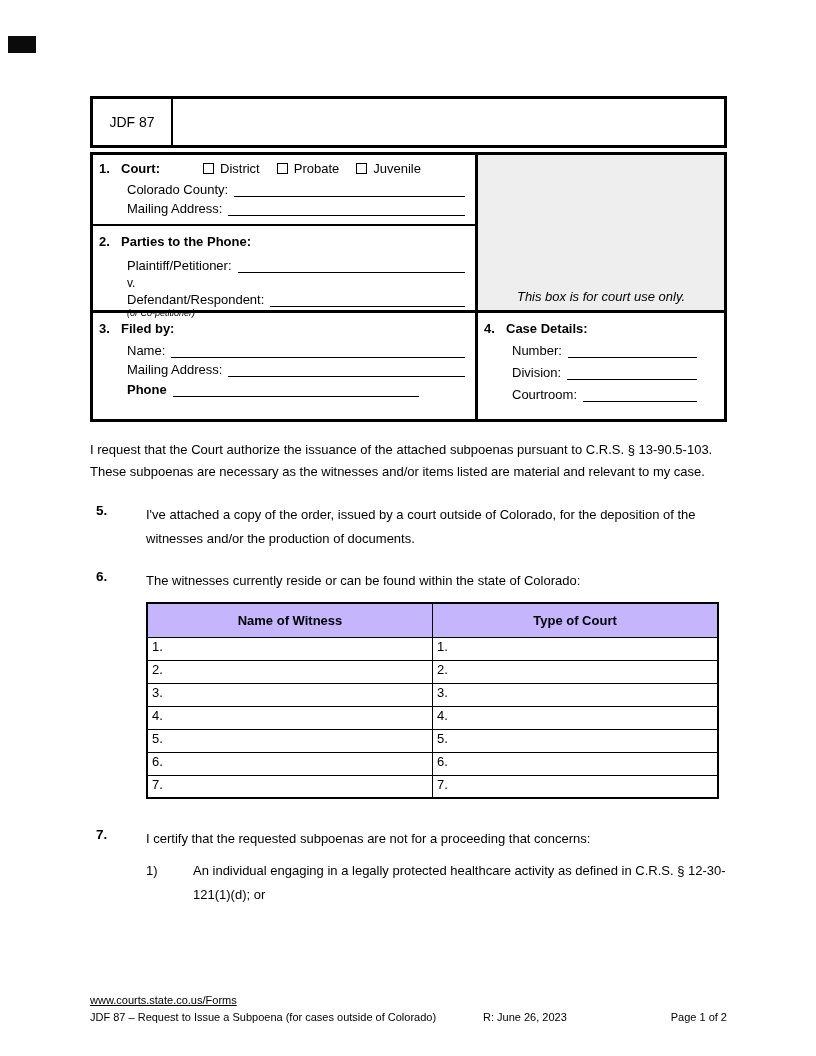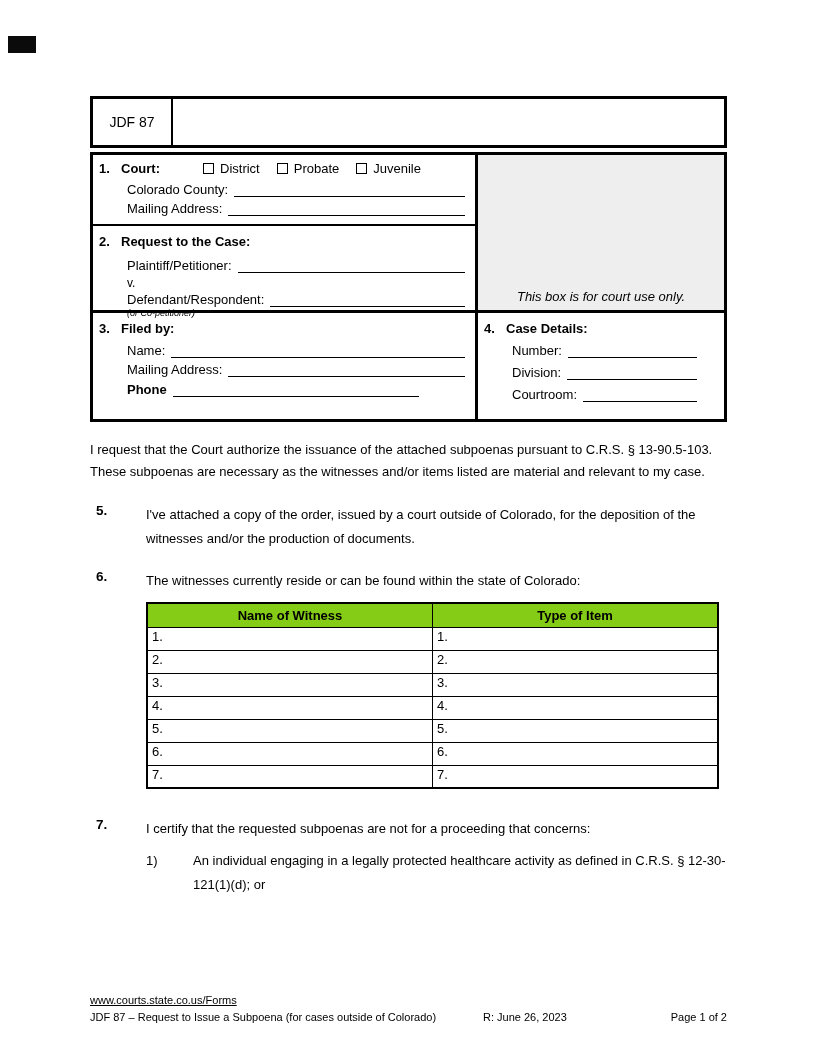--- a/index.html
+++ b/index.html
@@ -55,21 +55,21 @@
   .item .itext { flex:1; line-height:24px; font-size:13px; }
   .item5 { margin-top:21px; }
   .item6 { margin-top:18px; }
   .item7 { margin-top:28px; }
   .subitem { display:flex; margin:8px 0 0 56px; }
   .subitem .snum { width:47px; flex:none; font-size:13px; line-height:24px; }
   .subitem .stext { flex:1; line-height:24px; font-size:13px; }
 
   
   table.witness { margin:9px 0 0 56px; width:573px; border-collapse:collapse; border:2px solid #000; }
-  table.witness th { background:#84cc16; border:1px solid #000; font-size:13px; font-weight:bold; height:24px; text-align:center; padding:0; }
+  table.witness th { background:#c4b5fd; border:1px solid #000; font-size:13px; font-weight:bold; height:34px; text-align:center; padding:0; }
   table.witness td { border:1px solid #000; height:23px; vertical-align:top; padding:1px 0 0 4px; font-size:13px; width:50%; }
 
   
   .footer { position:absolute; left:90px; width:637px; top:994px; font-size:11px; }
   .footer-link { text-decoration:underline; color:#000; display:inline-block; margin-bottom:5px; cursor:pointer; }
   .footer-row { position:relative; height:14px; }
   .footer-row .f-left { position:absolute; left:0; }
   .footer-row .f-mid { position:absolute; left:393px; }
   .footer-row .f-right { position:absolute; right:0; }
 </style>
@@ -114,21 +114,21 @@
         </div>
       </div>
 
       <div class="court-use">
         <div class="court-use-text">This box is for court use only.</div>
       </div>
 
       <div class="cell sec2">
         <div class="sec-title" style="margin-top:2px;">
           <span class="num">2.</span>
-          <span>Request to the Case:</span>
+          <span>Parties to the Phone:</span>
         </div>
         <div class="field" style="margin-top:9px;text-align:center;">
           <span class="flabel">Plaintiff/Petitioner:</span>
           <span class="line"></span>
         </div>
         <div class="vrow">v.</div>
         <div class="field" style="margin-top:2px;">
           <span class="flabel">Defendant/Respondent:</span>
           <span class="line"></span>
         </div>
@@ -183,21 +183,21 @@
 
     <div class="item item6">
       <span class="inum">6.</span>
       <span class="itext">The witnesses currently reside or can be found within the state of Colorado:</span>
     </div>
 
     <table class="witness">
       <thead>
         <tr>
           <th>Name of Witness</th>
-          <th>Type of Item</th>
+          <th>Type of Court</th>
         </tr>
       </thead>
       <tbody>
         <tr>
           <td><span>1.</span></td>
           <td><span>1.</span></td>
         </tr>
         <tr>
           <td><span>2.</span></td>
           <td><span>2.</span></td>

